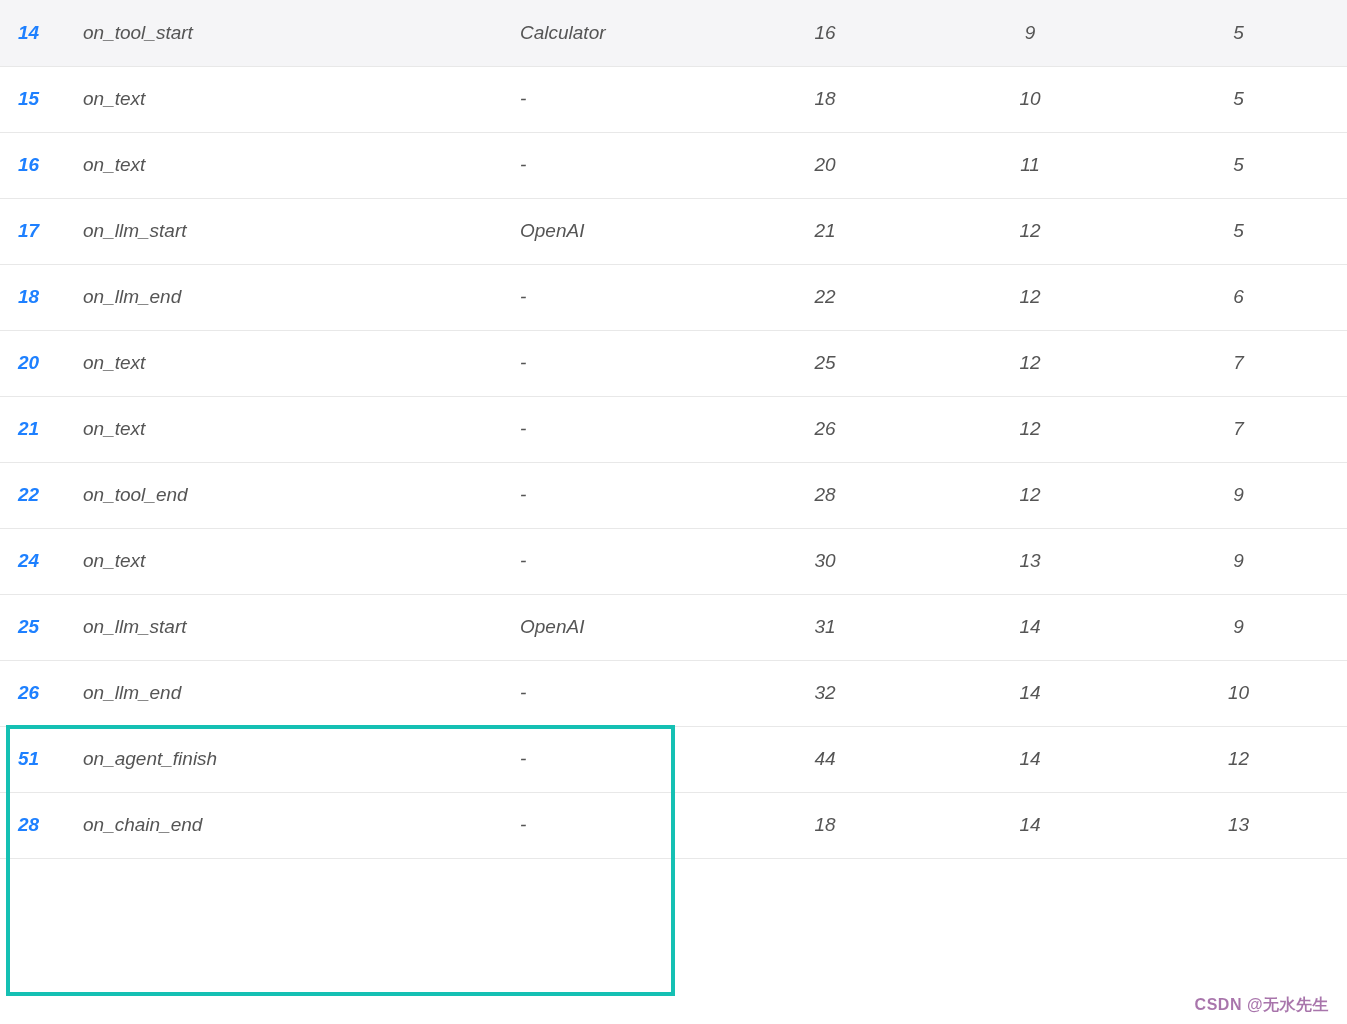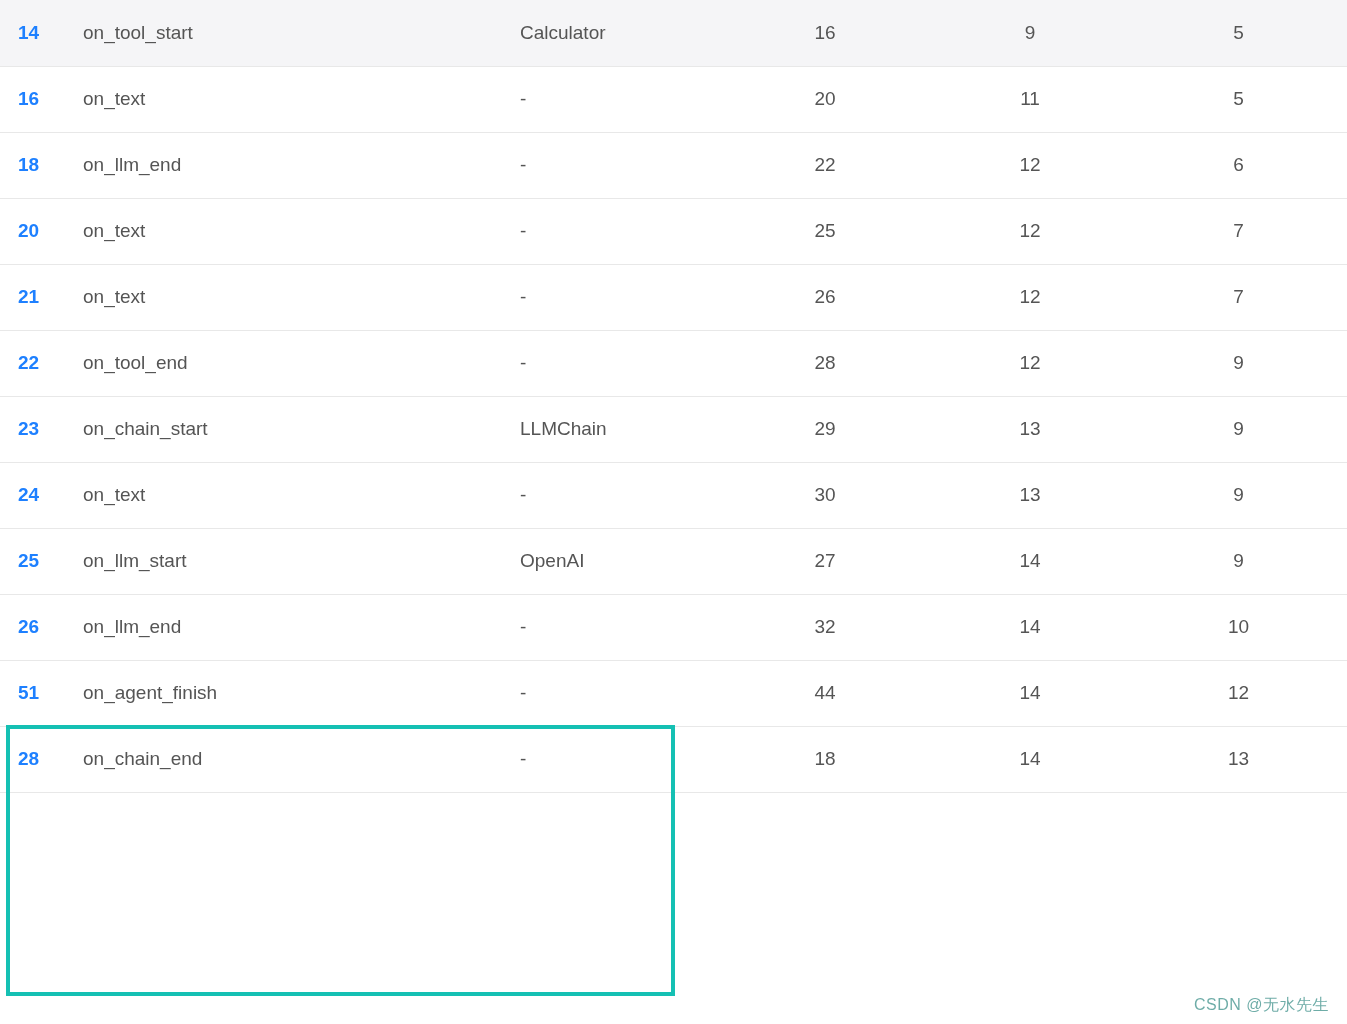--- a/index.html
+++ b/index.html
@@ -12,20 +12,21 @@
       background: #ffffff;
       color: #4a4a4a;
       font-size: 19px;
       position: relative;
       width: 1347px;
       height: 1024px;
     }
     .table-container {
       width: 100%;
       position: relative;
+      font-style: italic;
     }
     table {
       width: 100%;
       border-collapse: collapse;
     }
     tr {
       border-bottom: 1px solid #e8e8e8;
     }
     tr.header-row {
       background: #f5f5f7;
@@ -69,49 +70,66 @@
       width: 669px;
       height: 271px;
       border: 4px solid #15c0b3;
       pointer-events: none;
       z-index: 10;
     }
     .watermark {
       position: absolute;
       right: 18px;
       bottom: 8px;
-      color: #0f766e;
+      color: #701a75;
       font-size: 16px;
       letter-spacing: 0.5px;
       opacity: 0.6;
+      font-weight: bold;
     }
   </style>
 </head>
 <body>
 
 <div class="table-container">
   <table>
     <tbody id="table-body">
         <tr class="header-row">
           <td class="idx">14</td>
           <td class="event">on_tool_start</td>
           <td class="source">Calculator</td>
           <td class="col3">16</td>
           <td class="col4">9</td>
           <td class="col5">5</td>
         </tr>
         <tr>
+          <td class="idx">15</td>
+          <td class="event">on_text</td>
+          <td class="source">-</td>
+          <td class="col3">18</td>
+          <td class="col4">10</td>
+          <td class="col5">5</td>
+        </tr>
+        <tr>
           <td class="idx">16</td>
           <td class="event">on_text</td>
           <td class="source">-</td>
           <td class="col3">20</td>
           <td class="col4">11</td>
           <td class="col5">5</td>
         </tr>
         <tr>
+          <td class="idx">17</td>
+          <td class="event">on_llm_start</td>
+          <td class="source">OpenAI</td>
+          <td class="col3">21</td>
+          <td class="col4">12</td>
+          <td class="col5">5</td>
+        </tr>
+        <tr>
           <td class="idx">18</td>
           <td class="event">on_llm_end</td>
           <td class="source">-</td>
           <td class="col3">22</td>
           <td class="col4">12</td>
           <td class="col5">6</td>
         </tr>
         <tr>
           <td class="idx">20</td>
           <td class="event">on_text</td>
@@ -127,43 +145,35 @@
           <td class="col3">26</td>
           <td class="col4">12</td>
           <td class="col5">7</td>
         </tr>
         <tr>
           <td class="idx">22</td>
           <td class="event">on_tool_end</td>
           <td class="source">-</td>
           <td class="col3">28</td>
           <td class="col4">12</td>
-          <td class="col5">9</td>
-        </tr>
-        <tr>
-          <td class="idx">23</td>
-          <td class="event">on_chain_start</td>
-          <td class="source">LLMChain</td>
-          <td class="col3">29</td>
-          <td class="col4">13</td>
           <td class="col5">9</td>
         </tr>
         <tr>
           <td class="idx">24</td>
           <td class="event">on_text</td>
           <td class="source">-</td>
           <td class="col3">30</td>
           <td class="col4">13</td>
           <td class="col5">9</td>
         </tr>
         <tr>
           <td class="idx">25</td>
           <td class="event">on_llm_start</td>
           <td class="source">OpenAI</td>
-          <td class="col3">27</td>
+          <td class="col3">31</td>
           <td class="col4">14</td>
           <td class="col5">9</td>
         </tr>
         <tr>
           <td class="idx">26</td>
           <td class="event">on_llm_end</td>
           <td class="source">-</td>
           <td class="col3">32</td>
           <td class="col4">14</td>
           <td class="col5">10</td>

